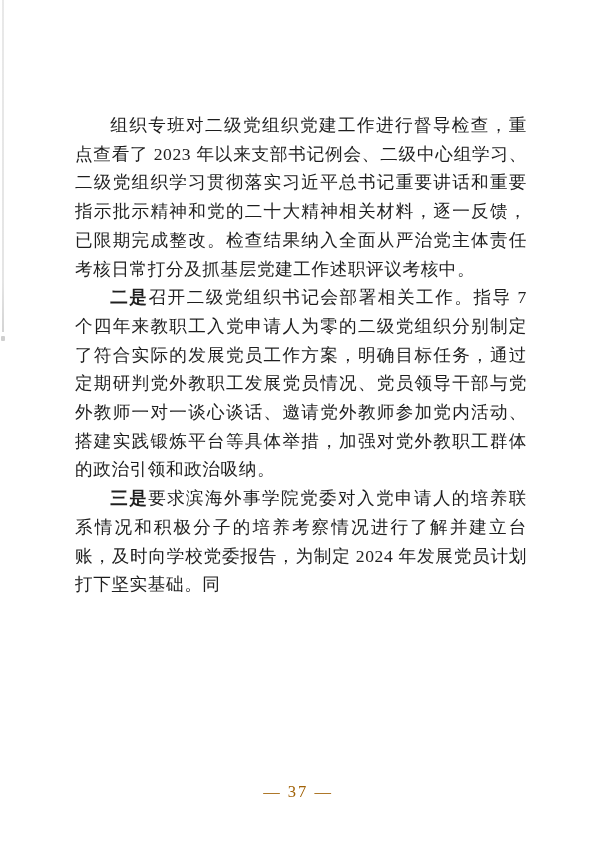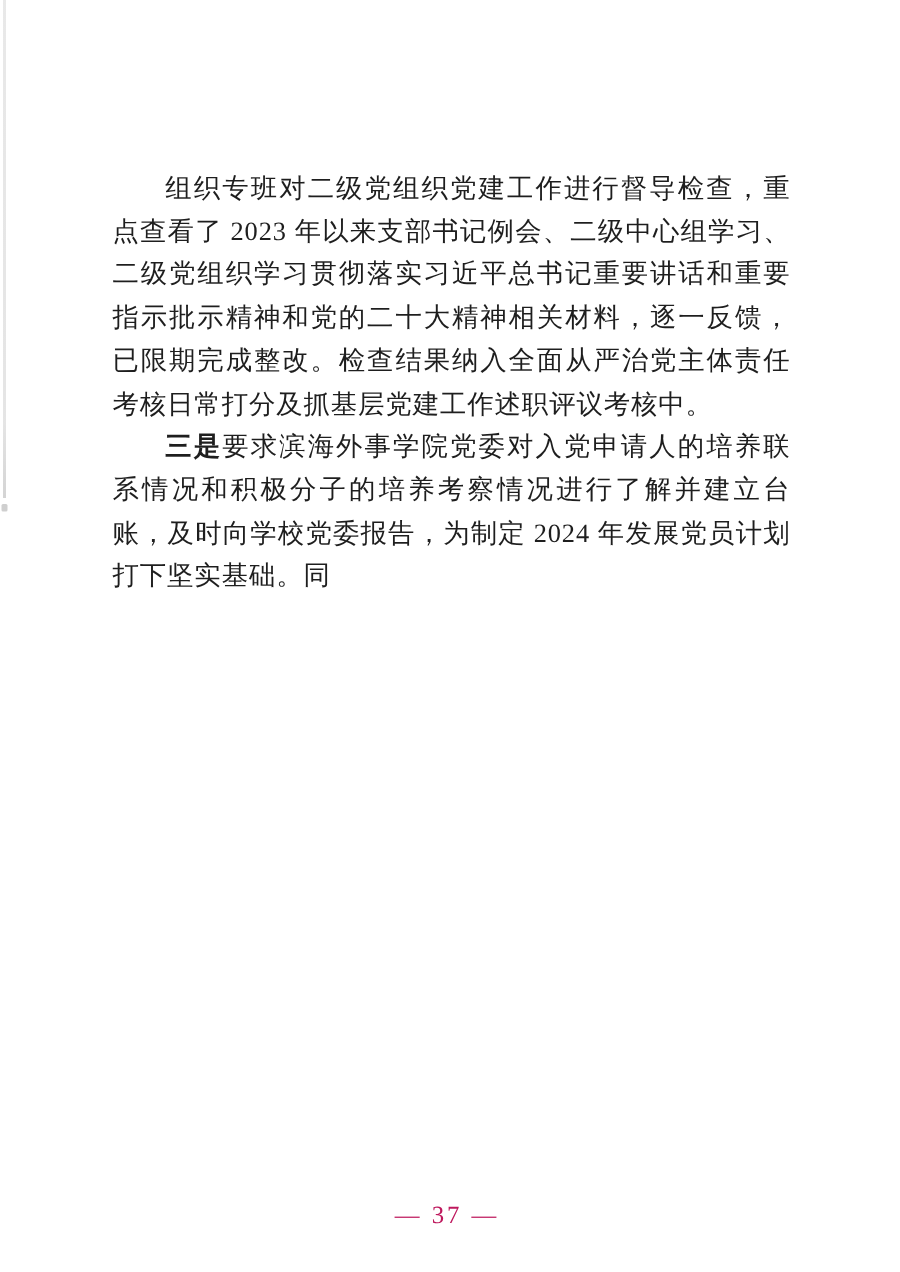--- a/index.html
+++ b/index.html
@@ -50,41 +50,42 @@
     text-indent: 2em;
     word-break: break-all;
   }
   .para .lead {
     font-weight: bold;
   }
   .footer {
     position: absolute;
     left: 0;
     width: 100%;
-    top: 800px;
+    top: 782px;
     text-align: center;
     font-size: 16.5px;
     letter-spacing: 2px;
-    color: #be185d;
+    color: #a16207;
   }
 </style>
 </head>
 <body>
 
 <div class="page">
 
   <div class="scan-edge"></div>
   <div class="scan-speck"></div>
 
   <div class="content">
 
     <p class="para"><span class="lead"></span><span>组织专班对二级党组织党建工作进行督导检查，重点查看了 2023 年以来支部书记例会、二级中心组学习、二级党组织学习贯彻落实习近平总书记重要讲话和重要指示批示精神和党的二十大精神相关材料，逐一反馈，已限期完成整改。检查结果纳入全面从严治党主体责任考核日常打分及抓基层党建工作述职评议考核中。</span></p>
 
 
 
+    <p class="para"><span class="lead">二是</span><span>召开二级党组织书记会部署相关工作。指导 7 个四年来教职工入党申请人为零的二级党组织分别制定了符合实际的发展党员工作方案，明确目标任务，通过定期研判党外教职工发展党员情况、党员领导干部与党外教师一对一谈心谈话、邀请党外教师参加党内活动、搭建实践锻炼平台等具体举措，加强对党外教职工群体的政治引领和政治吸纳。</span></p>
 
     <p class="para"><span class="lead">三是</span><span>要求滨海外事学院党委对入党申请人的培养联系情况和积极分子的培养考察情况进行了解并建立台账，及时向学校党委报告，为制定 2024 年发展党员计划打下坚实基础。同</span></p>
 
   </div>
 
   <div class="footer">— 37 —</div>
 
 </div>
 
 </body></html>

